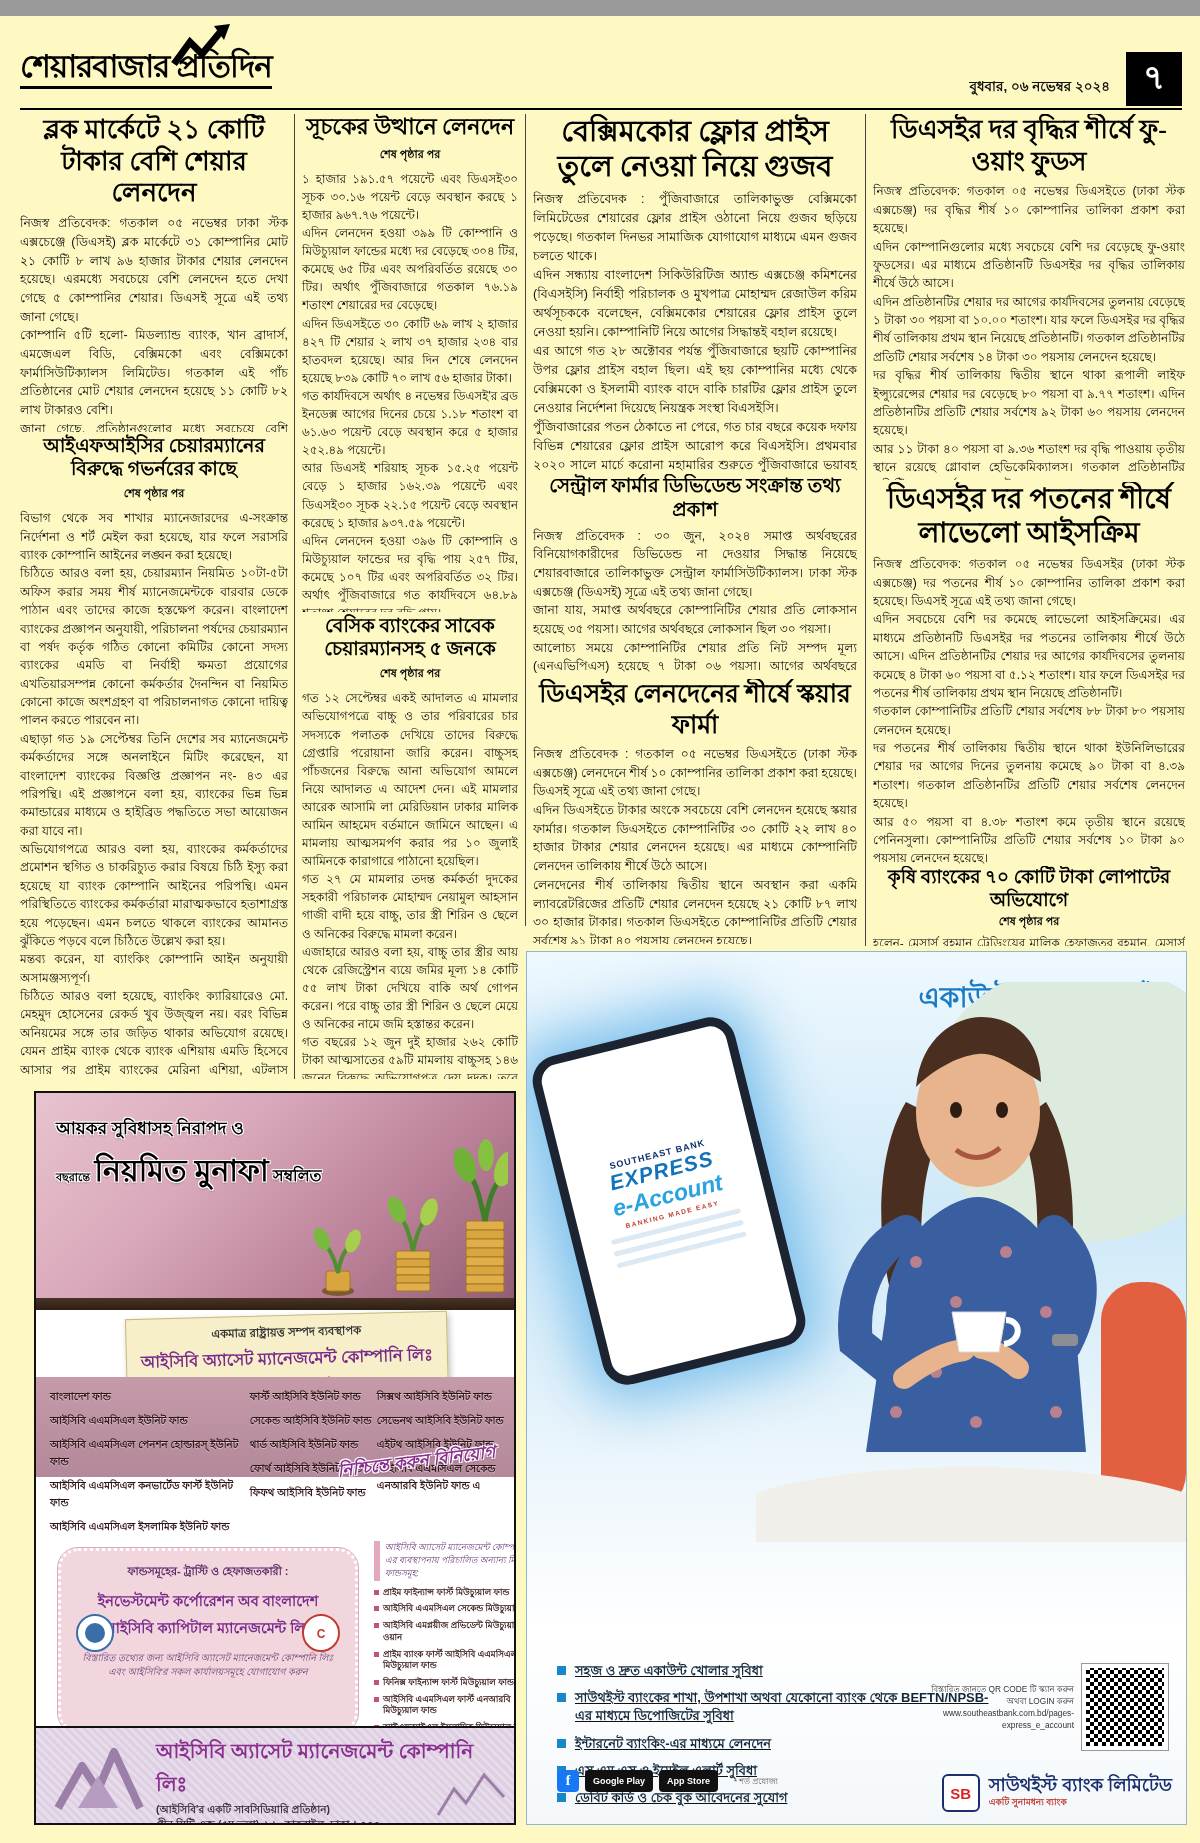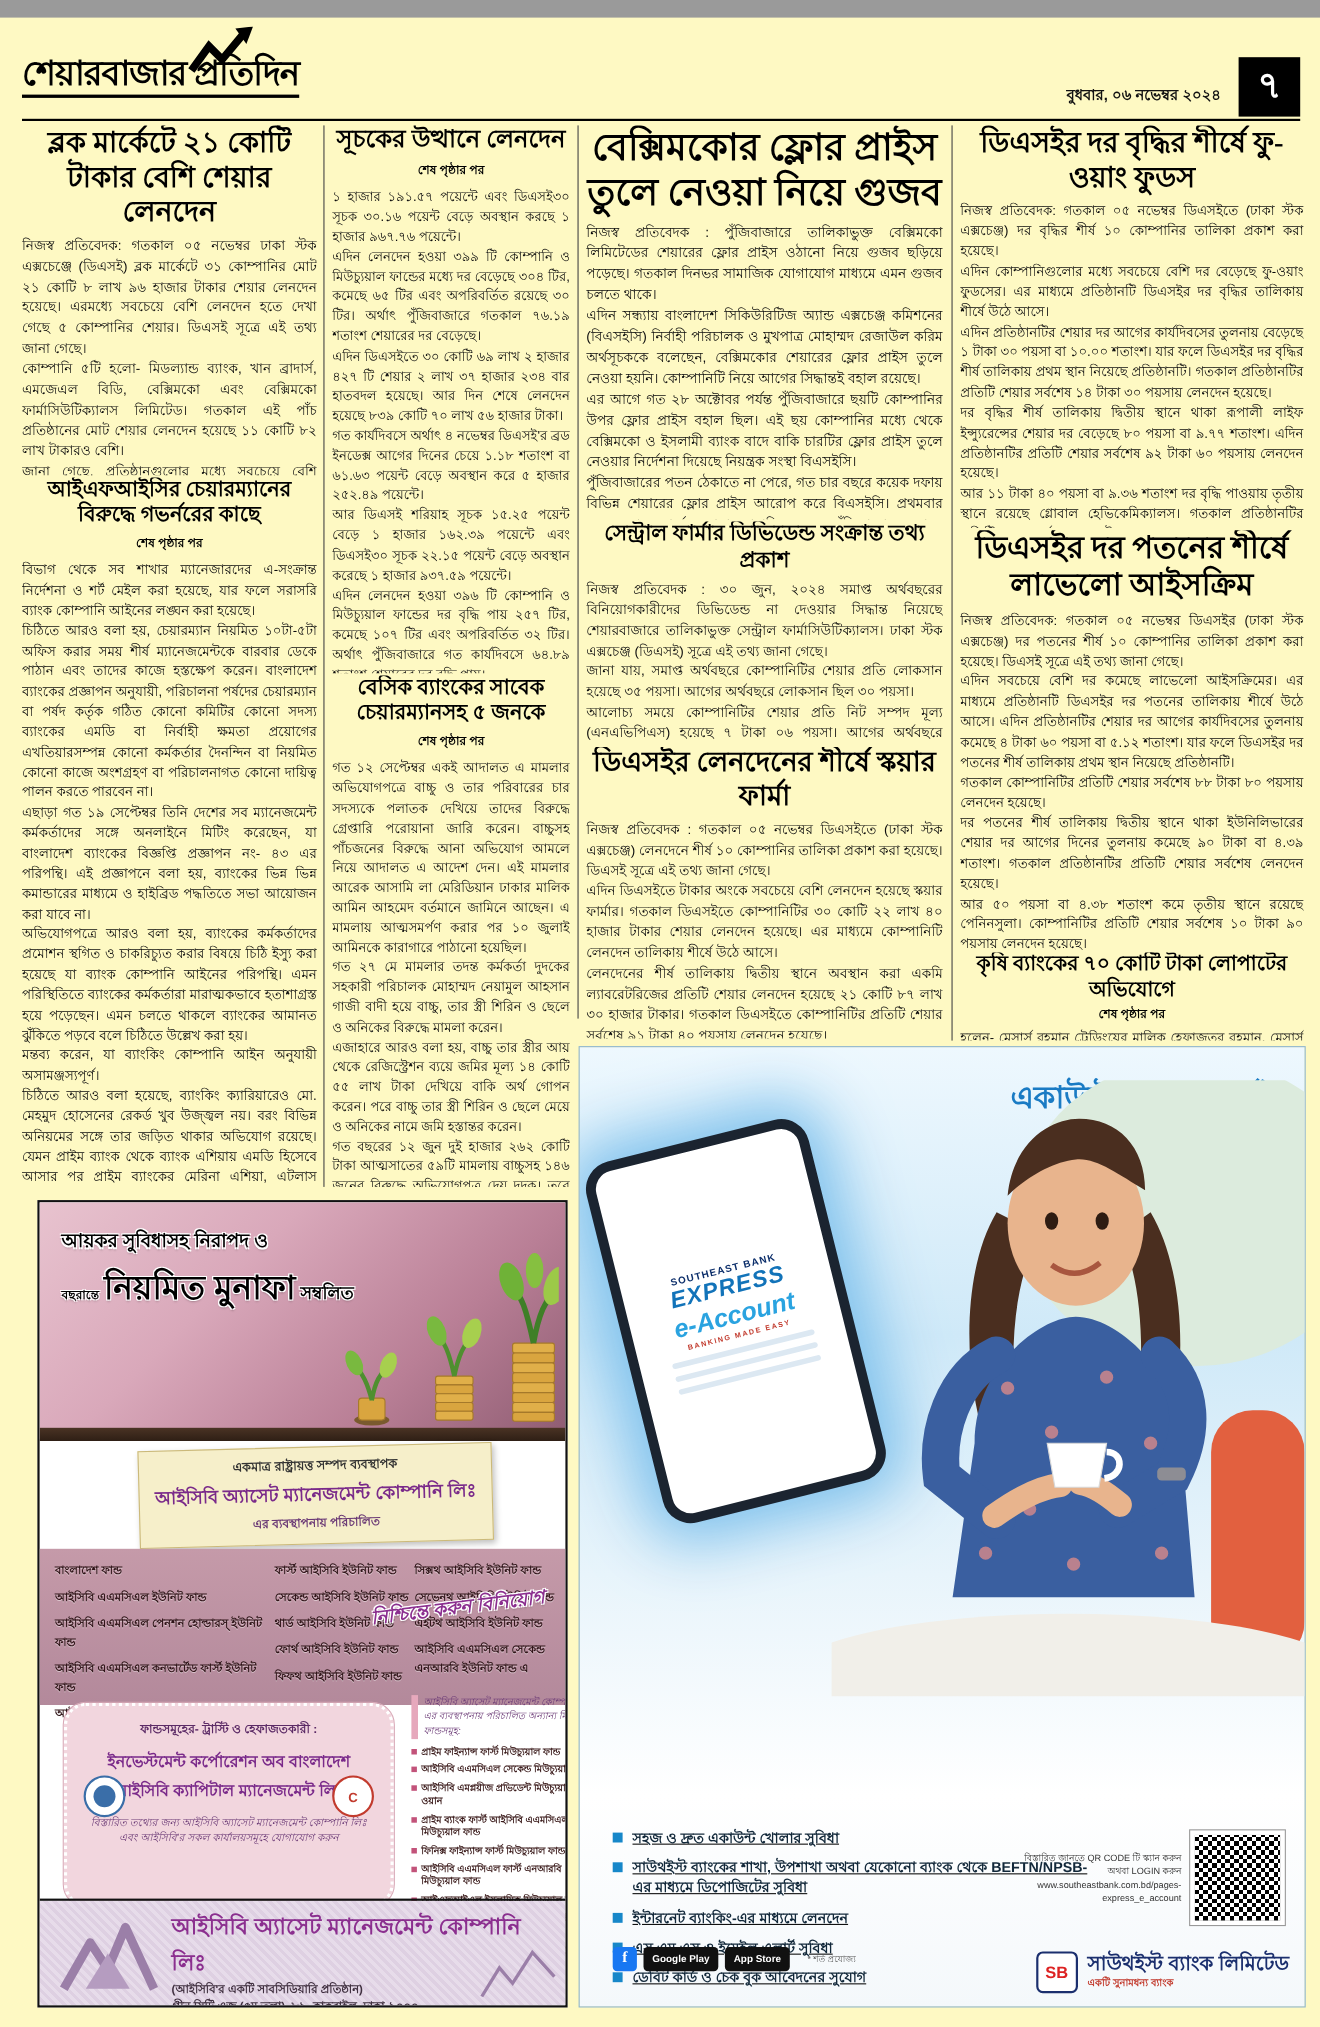--- a/index.html
+++ b/index.html
@@ -32,21 +32,21 @@
   .icb-h2{font-size:30px;font-weight:800;color:#000;}
   .icb-h2c{font-size:16px;font-weight:800;color:#000;}
   .icb-h3{font-size:26px;font-weight:800;color:#000;}
   .icb-h3b{font-size:16px;font-weight:800;color:#000;}
   .icb-banner{position:absolute;left:90px;top:222px;width:300px;background:#f6efca;
     border:1px solid #cbb97a;transform:rotate(-1.5deg);text-align:center;padding:8px 10px;
     box-shadow:2px 3px 6px rgba(0,0,0,.25);}
   .icb-banner .b1{font-size:11.5px;font-weight:700;color:#333;}
   .icb-banner .b2{font-size:16.5px;font-weight:800;color:#7a2a8a;margin:3px 0;}
   .icb-banner .b3{font-size:11px;font-weight:700;color:#6b3a76;}
-  .icb-funds{position:absolute;left:0;top:315px;right:0;height:142px;
+  .icb-funds{position:absolute;left:0;top:284px;right:0;height:100px;
     background:linear-gradient(180deg,#c59aa9,#b3899b);display:flex;padding:12px 10px 0 14px;box-sizing:border-box;}
   .fundcol{list-style:none;margin:0;padding:0;}
   .fundcol li{font-size:10.3px;font-weight:700;color:#2f1418;margin-bottom:7px;
     text-shadow:0 1px 0 rgba(255,255,255,.45);}
   .icb-script{position:absolute;right:18px;top:355px;transform:rotate(-7deg);
     font-size:17px;font-weight:800;font-style:italic;color:#8b2f8f;}
   .icb-trustbox{position:absolute;left:22px;top:455px;width:300px;height:185px;background:#f2d6de;
     border:3px dotted #fff;outline:1px solid #d9aab8;border-radius:20px;text-align:center;padding:12px 14px;box-sizing:border-box;}
   .icb-trustbox .t1{font-size:11px;font-weight:800;color:#5c2b66;}
   .icb-trustbox .t2{font-size:14.5px;font-weight:800;color:#7a2a8a;margin-top:8px;}
@@ -160,21 +160,21 @@
     <h2 style="font-size:19px;">বেসিক ব্যাংকের সাবেক চেয়ারম্যানসহ ৫ জনকে</h2>
     <div class="cont">শেষ পৃষ্ঠার পর</div>
     <div class="bodytext" style="font-size:11.9px;">গত ১২ সেপ্টেম্বর একই আদালত এ মামলার অভিযোগপত্রে বাচ্চু ও তার পরিবারের চার সদস্যকে পলাতক দেখিয়ে তাদের বিরুদ্ধে গ্রেপ্তারি পরোয়ানা জারি করেন। বাচ্চুসহ পাঁচজনের বিরুদ্ধে আনা অভিযোগ আমলে নিয়ে আদালত এ আদেশ দেন। এই মামলার আরেক আসামি লা মেরিডিয়ান ঢাকার মালিক আমিন আহমেদ বর্তমানে জামিনে আছেন। এ মামলায় আত্মসমর্পণ করার পর ১০ জুলাই আমিনকে কারাগারে পাঠানো হয়েছিল।
 গত ২৭ মে মামলার তদন্ত কর্মকর্তা দুদকের সহকারী পরিচালক মোহাম্মদ নেয়ামুল আহসান গাজী বাদী হয়ে বাচ্চু, তার স্ত্রী শিরিন ও ছেলে ও অনিকের বিরুদ্ধে মামলা করেন।
 এজাহারে আরও বলা হয়, বাচ্চু তার স্ত্রীর আয় থেকে রেজিস্ট্রেশন ব্যয়ে জমির মূল্য ১৪ কোটি ৫৫ লাখ টাকা দেখিয়ে বাকি অর্থ গোপন করেন। পরে বাচ্চু তার স্ত্রী শিরিন ও ছেলে মেয়ে ও অনিকের নামে জমি হস্তান্তর করেন।
 গত বছরের ১২ জুন দুই হাজার ২৬২ কোটি টাকা আত্মসাতের ৫৯টি মামলায় বাচ্চুসহ ১৪৬ জনের বিরুদ্ধে অভিযোগপত্র দেয় দুদক। তবে ২০০৯ থেকে ২০১৩ সালে অর্থ আত্মসাতের সময় ব্যাংকটির দায়িত্বে থাকা তৎকালীন পর্ষদকে অভিযুক্ত করেনি কমিশন।
 ২০০৯ থেকে ২০১৩ সালের মধ্যে এই ব্যাংক থেকে সাড়ে চার কোটি টাকা ঋণ নেওয়া হয়। এরমধ্যে ৯৫ শতাংশ ঋণই বোর্ডই অনুমোদন দিয়েছে। ২০১৫ সালে এই ঘটনায় দুদক ৫৬টি মামলা করলেও তখন বাচ্চু বা বোর্ড সদস্যদের আসামি করা হয়নি।</div>
   </article>
 
   <article class="article" style="left:533px;top:98px;width:324px;height:358px;">
-    <h2 style="font-size:34px;">বেক্সিমকোর ফ্লোর প্রাইস তুলে নেওয়া নিয়ে গুজব</h2>
+    <h2 style="font-size:29px;">বেক্সিমকোর ফ্লোর প্রাইস তুলে নেওয়া নিয়ে গুজব</h2>
     <div class="bodytext" style="font-size:12.5px;">নিজস্ব প্রতিবেদক : পুঁজিবাজারে তালিকাভুক্ত বেক্সিমকো লিমিটেডের শেয়ারের ফ্লোর প্রাইস ওঠানো নিয়ে গুজব ছড়িয়ে পড়েছে। গতকাল দিনভর সামাজিক যোগাযোগ মাধ্যমে এমন গুজব চলতে থাকে।
 এদিন সন্ধ্যায় বাংলাদেশ সিকিউরিটিজ অ্যান্ড এক্সচেঞ্জ কমিশনের (বিএসইসি) নির্বাহী পরিচালক ও মুখপাত্র মোহাম্মদ রেজাউল করিম অর্থসূচককে বলেছেন, বেক্সিমকোর শেয়ারের ফ্লোর প্রাইস তুলে নেওয়া হয়নি। কোম্পানিটি নিয়ে আগের সিদ্ধান্তই বহাল রয়েছে।
 এর আগে গত ২৮ অক্টোবর পর্যন্ত পুঁজিবাজারে ছয়টি কোম্পানির উপর ফ্লোর প্রাইস বহাল ছিল। এই ছয় কোম্পানির মধ্যে থেকে বেক্সিমকো ও ইসলামী ব্যাংক বাদে বাকি চারটির ফ্লোর প্রাইস তুলে নেওয়ার নির্দেশনা দিয়েছে নিয়ন্ত্রক সংস্থা বিএসইসি।
 পুঁজিবাজারের পতন ঠেকাতে না পেরে, গত চার বছরে কয়েক দফায় বিভিন্ন শেয়ারের ফ্লোর প্রাইস আরোপ করে বিএসইসি। প্রথমবার ২০২০ সালে মার্চে করোনা মহামারির শুরুতে পুঁজিবাজারে ভয়াবহ ধস নামলে ফ্লোর প্রাইস আরোপ করা হয়। পরে ২০২১ সালের জুলাইয়ে।
 এরপর রাশিয়া-ইউক্রেন যুদ্ধের প্রভাবে ২০২২ সালের জুলাইয়ে আবারও ফ্লোর প্রাইস আরোপ করে বিএসইসি। এ পর্যায়ে শেয়ার লেনদেন ব্যাপক কমে গেলে সমালোচনার মুখে পড়ে নিয়ন্ত্রক সংস্থা বিএসইসি।</div>
   </article>
 
   <article class="article" style="left:533px;top:458px;width:324px;height:203px;">
     <h2 style="font-size:19.5px;">সেন্ট্রাল ফার্মার ডিভিডেন্ড সংক্রান্ত তথ্য প্রকাশ</h2>
     <div class="bodytext" style="font-size:12.3px;">নিজস্ব প্রতিবেদক : ৩০ জুন, ২০২৪ সমাপ্ত অর্থবছরের বিনিয়োগকারীদের ডিভিডেন্ড না দেওয়ার সিদ্ধান্ত নিয়েছে শেয়ারবাজারে তালিকাভুক্ত সেন্ট্রাল ফার্মাসিউটিক্যালস। ঢাকা স্টক এক্সচেঞ্জ (ডিএসই) সূত্রে এই তথ্য জানা গেছে।

